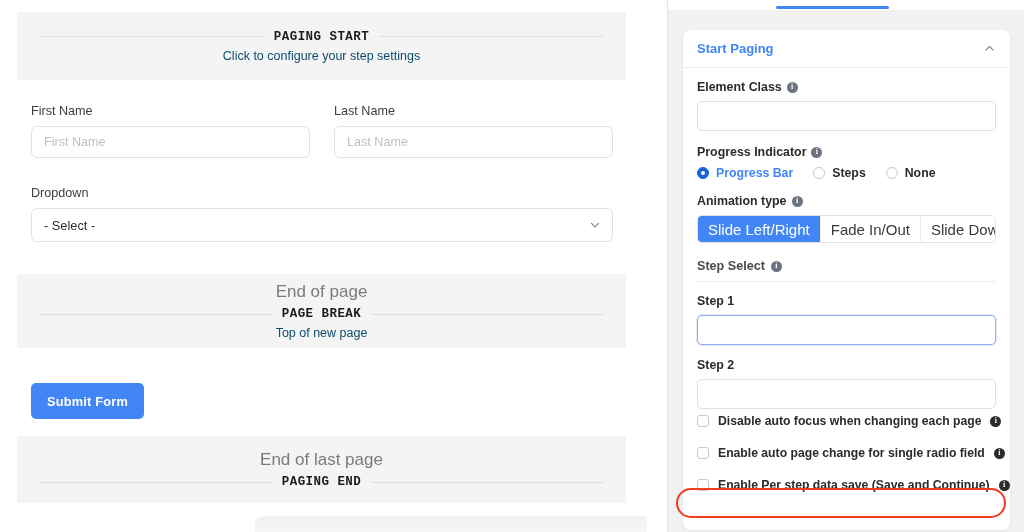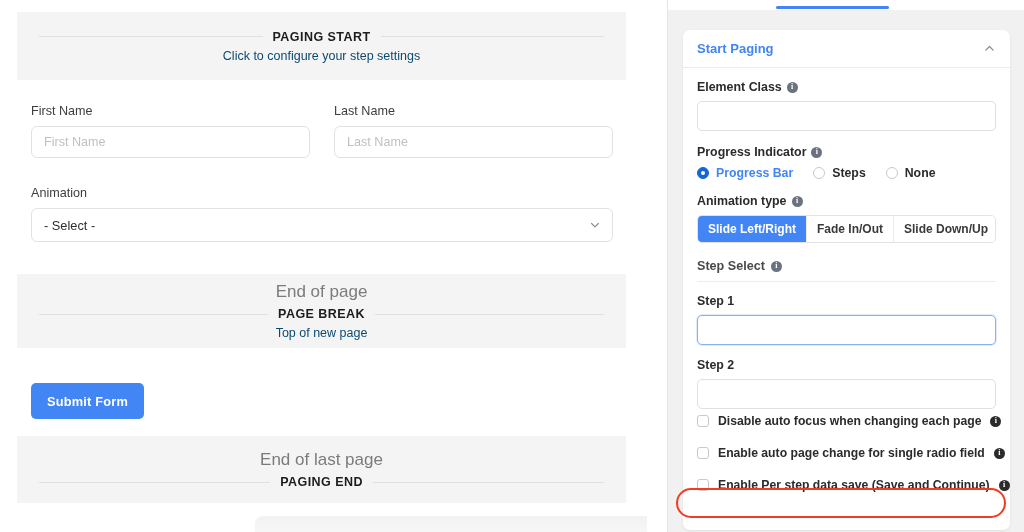--- a/index.html
+++ b/index.html
@@ -19,20 +19,21 @@
 
   .marker-band {
     position: absolute; left: 17px; width: 609px;
     background: #f4f4f4;
     display: flex; flex-direction: column; align-items: center;
     justify-content: center;
   }
   .marker-title-row {
     width: 100%; display: flex; align-items: center; gap: 10px;
     padding: 0 22px;
+    font-family: Liberation Mono, monospace;
   }
   .marker-rule { flex: 1 1 auto; height: 1px; background: #e0e0e0; }
   .marker-title {
     font-size: 12.5px; font-weight: bold; letter-spacing: .45px;
     color: #1c1c1c; white-space: nowrap;
   }
   .marker-sub {
     font-size: 12.5px; color: #0c4a6e; margin-top: 5px; white-space: nowrap;
   }
   .marker-pre {
@@ -146,22 +147,22 @@
   .radio-text { font-size: 12.3px; color: #2b2b2b; font-weight: bold; }
   .radio-opt.on .radio-text { color: #4285f4; }
 
   .seg-group {
     display: flex; border: 1px solid #e3e3e3; border-radius: 5px;
     overflow: hidden; margin-bottom: 16px; width: 100%;
   }
   .seg-item {
     flex: 0 0 auto; padding: 0 10px; height: 26px;
     display: flex; align-items: center; justify-content: center;
-    font-size: 12px; color: #3a3a3a; background: #fff;
-    border-right: 1px solid #ededed; cursor: pointer; white-space: nowrap; font-weight: bold;
+    font-size: 15px; color: #3a3a3a; background: #fff;
+    border-right: 1px solid #ededed; cursor: pointer; white-space: nowrap;
   }
   .seg-item:last-child { border-right: none; }
   .seg-item.active { background: #4285f4; color: #ffffff; }
 
   .sec-head {
     display: flex; align-items: center; gap: 6px;
     font-size: 12.6px; font-weight: bold; color: #4a4a4a;
     padding-bottom: 8px; border-bottom: 1px solid #ececec;
     margin-bottom: 12px;
   }
@@ -204,21 +205,21 @@
       <span class="field-label">First Name</span>
       <input class="field-input" type="text" value="" placeholder="First Name" style="">
     </div>
 
     <div class="field" style="left:334px; top:104px; width:279px;">
       <span class="field-label">Last Name</span>
       <input class="field-input" type="text" value="" placeholder="Last Name" style="">
     </div>
 
     <div class="field" style="left:31px; top:186px; width:582px;">
-      <span class="field-label">Animation</span>
+      <span class="field-label">Dropdown</span>
       <div class="select-wrap">
         <div class="select-box">- Select -</div>
         <svg class="select-chevron" viewBox="0 0 16 16" fill="none">
           <path d="M3.5 6 L8 10.5 L12.5 6" stroke="currentColor" stroke-width="1.6" stroke-linecap="round" stroke-linejoin="round"></path>
         </svg>
       </div>
     </div>
 
     <div class="marker-band" style="left:17px; top:274px; height:74px;">
       <div class="marker-pre">End of page</div>

